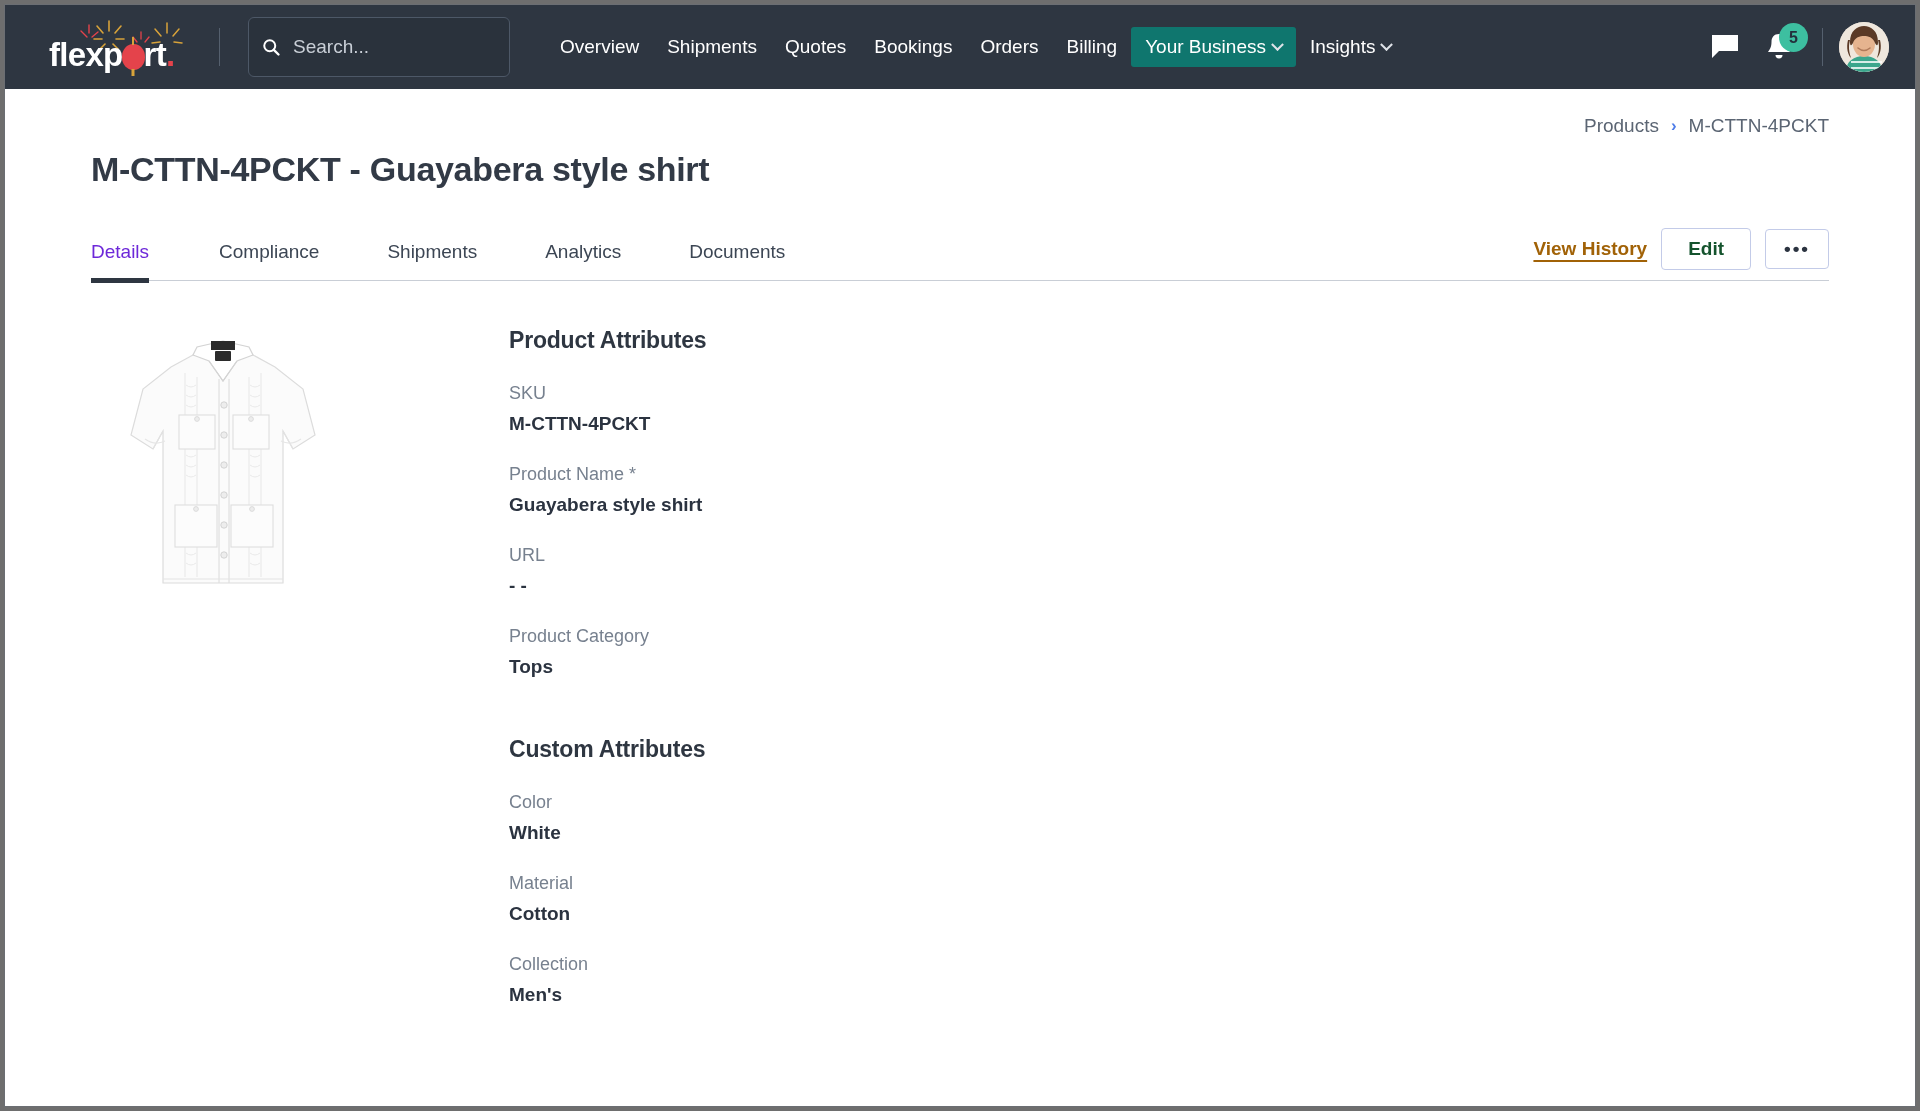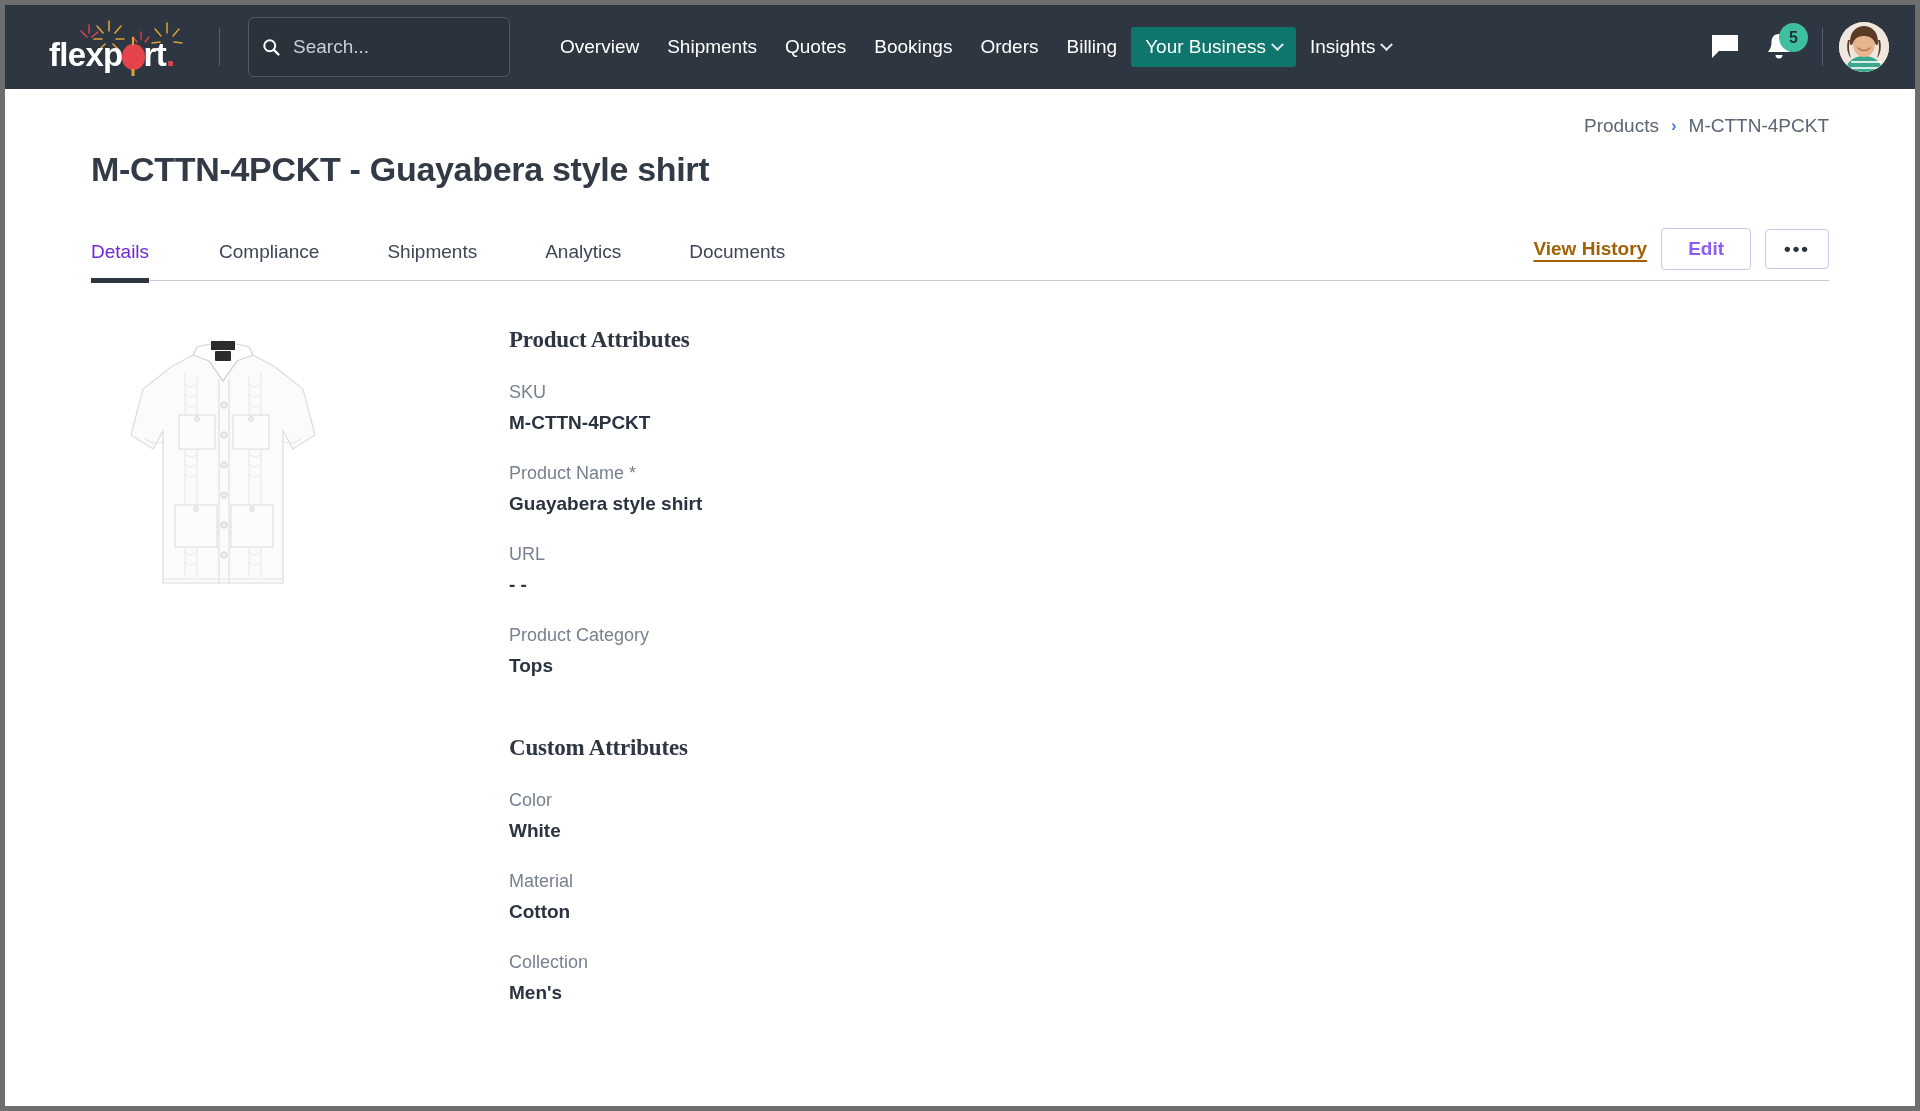--- a/index.html
+++ b/index.html
@@ -213,21 +213,21 @@
     font-size: 19px;
     font-weight: bold;
     text-decoration: underline;
     text-underline-offset: 5px;
     text-decoration-thickness: 2px;
     cursor: pointer;
   }
   .btn-outline {
     border: 1px solid #c3cbe8;
     border-radius: 4px;
-    color: #8b5cf6;
+    color: #14532d;
     font-size: 19px;
     font-weight: bold;
     padding: 9px 26px;
     background: #fff;
     cursor: pointer;
   }
   .btn-ellipsis {
     border: 1px solid #c3cbe8;
     border-radius: 4px;
     background: #fff;
@@ -248,21 +248,20 @@
   .img-col { width: 300px; flex: none; padding-left: 32px; }
   .shirt-img { width: 200px; height: 270px; }
   .attr-col { padding-left: 118px; }
 
   .section-title {
     font-size: 23px;
     font-weight: bold;
     color: #2e3641;
     margin: 0 4px 29px 0;
     letter-spacing: -0.2px;
-    font-family: Liberation Serif, serif;
   }
   .section-title.second { margin-top: 58px; }
   .field { margin-bottom: 29px; }
   .field-label {
     font-size: 18px;
     color: #77818f;
     margin-bottom: 9px;
   }
   .req { color: #77818f; }
   .field-value {

